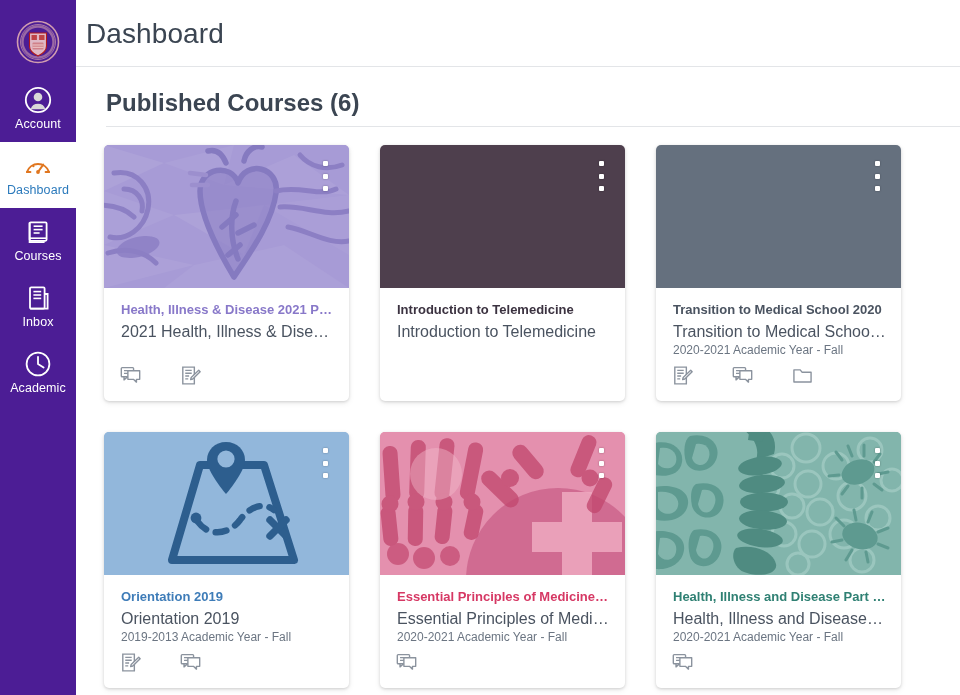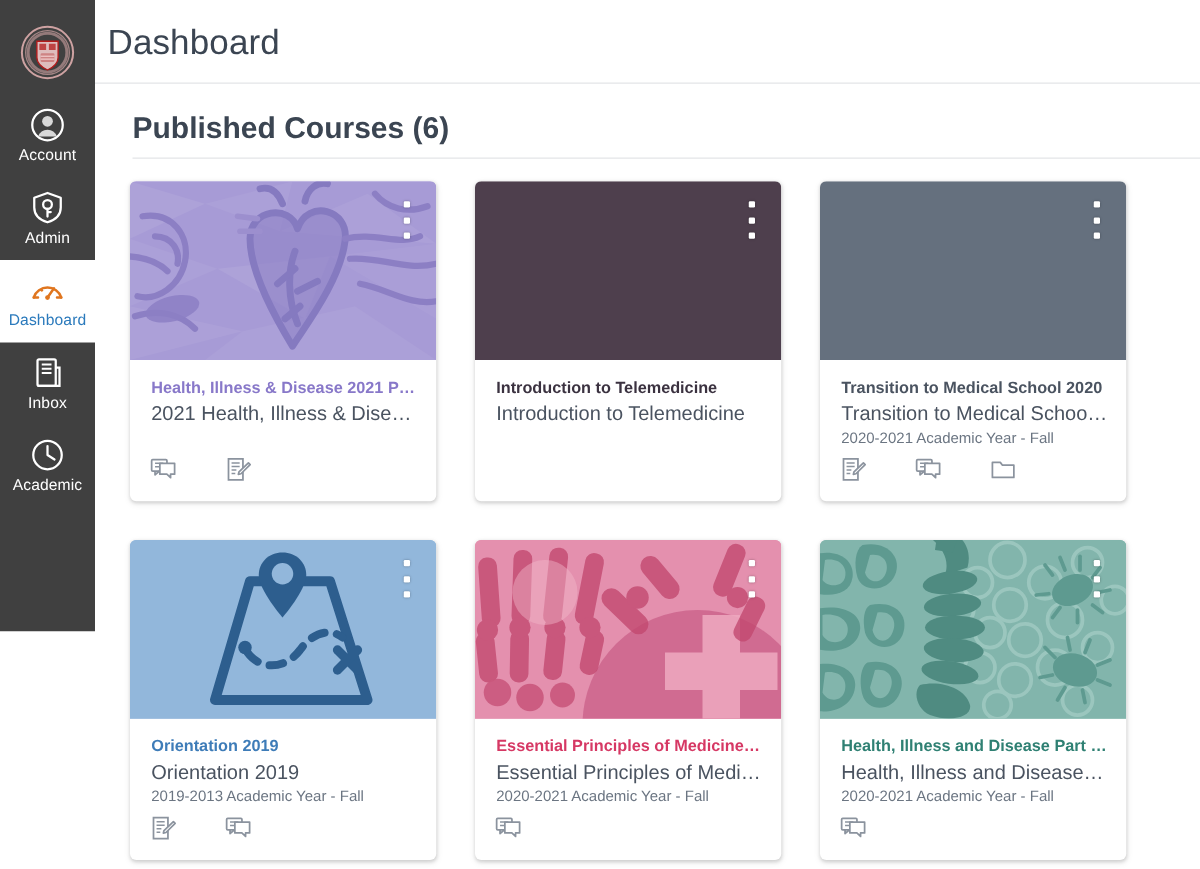--- a/index.html
+++ b/index.html
@@ -10,22 +10,22 @@
     background: #ffffff;
     font-family: "Liberation Sans", sans-serif;
     -webkit-font-smoothing: antialiased;
   }
 
   
   #app { display: flex; width: 960px; height: 695px; }
 
   
   #sidebar {
-    width: 76px; min-width: 76px; height: 505px;
-    background: #404040;
+    width: 76px; min-width: 76px; height: 695px;
+    background: #4c1d95;
     display: flex; flex-direction: column; align-items: center;
     padding-top: 8px;
     position: relative; z-index: 5;
   }
   .logo-wrap {
     width: 76px; height: 68px;
     display: flex; align-items: center; justify-content: center;
   }
   .nav-item {
     width: 76px; min-height: 66px;
@@ -180,44 +180,47 @@
       <span class="nav-icon">
         <svg viewBox="0 0 28 28" width="28" height="28" aria-hidden="true">
           <circle cx="14" cy="14" r="12.2" fill="none" stroke="#fff" stroke-width="1.8"></circle>
           <circle cx="14" cy="11" r="4.3" fill="#D8D8D8"></circle>
           <path d="M6.6 23.2 a7.8 7.8 0 0 1 14.8 0 z" fill="#D8D8D8"></path>
         </svg>
       </span>
       <span class="nav-label">Account</span>
     </a>
 
-    <a class="nav-item" href="#">
-      <span class="nav-icon">
-        <svg viewBox="0 0 28 28" width="28" height="28" aria-hidden="true">
-          <path d="M14 2.4 L24.6 6.2 V14 c0 6.2 -4.4 10 -10.6 11.8 C7.8 24 3.4 20.2 3.4 14 V6.2 Z" fill="none" stroke="#fff" stroke-width="1.8" stroke-linejoin="round"></path>
-          <circle cx="14" cy="11.6" r="3.5" fill="none" stroke="#fff" stroke-width="1.8"></circle>
-          <path d="M14 15.1 L14 21.2 M14 17.6 L16.6 17.6" fill="none" stroke="#fff" stroke-width="1.8" stroke-linecap="round"></path>
-        </svg>
-      </span>
-      <span class="nav-label">Admin</span>
-    </a>
 
     <a class="nav-item active" href="#">
       <span class="nav-icon">
         <svg viewBox="0 0 28 28" width="28" height="28" aria-hidden="true">
           <path d="M3 20 A11.6 11.6 0 0 1 25 20" fill="none" stroke="#E0761F" stroke-width="2" stroke-linecap="round"></path>
           <path d="M3 20 L6.4 20 M25 20 L21.6 20" stroke="#E0761F" stroke-width="2" stroke-linecap="round"></path>
           <circle cx="14" cy="20" r="1.9" fill="#E0761F"></circle>
           <path d="M14 20 L19.2 12.6" stroke="#E0761F" stroke-width="2" stroke-linecap="round"></path>
           <circle cx="9.4" cy="14.2" r="1.1" fill="#E0761F"></circle>
         </svg>
       </span>
       <span class="nav-label">Dashboard</span>
     </a>
 
+    <a class="nav-item" href="#">
+      <span class="nav-icon">
+        <svg viewBox="0 0 28 28" width="28" height="28" aria-hidden="true">
+          <rect x="5.6" y="4.4" width="17" height="18.4" rx="1.2" fill="none" stroke="#fff" stroke-width="1.8"></rect>
+          <line x1="5.6" y1="20.2" x2="22.6" y2="20.2" stroke="#fff" stroke-width="1.6"></line>
+          <line x1="9.6" y1="8.2" x2="18.6" y2="8.2" stroke="#fff" stroke-width="1.6"></line>
+          <line x1="9.6" y1="11.6" x2="18.6" y2="11.6" stroke="#fff" stroke-width="1.6"></line>
+          <line x1="9.6" y1="15" x2="15.6" y2="15" stroke="#fff" stroke-width="1.6"></line>
+          <path d="M5.6 4.4 L5.6 24.2 L20.6 24.2" fill="none" stroke="#fff" stroke-width="1.8"></path>
+        </svg>
+      </span>
+      <span class="nav-label">Courses</span>
+    </a>
 
 
     <a class="nav-item" href="#">
       <span class="nav-icon">
         <svg viewBox="0 0 28 28" width="28" height="28" aria-hidden="true">
           <rect x="6" y="3.4" width="14.6" height="21.2" rx="1.2" fill="none" stroke="#fff" stroke-width="1.8"></rect>
           <line x1="9.4" y1="7.6" x2="17.2" y2="7.6" stroke="#fff" stroke-width="1.6"></line>
           <line x1="9.4" y1="11" x2="17.2" y2="11" stroke="#fff" stroke-width="1.6"></line>
           <line x1="9.4" y1="14.4" x2="17.2" y2="14.4" stroke="#fff" stroke-width="1.6"></line>
           <path d="M20.6 10 L23.6 10 L23.6 24.6 L6 24.6" fill="none" stroke="#fff" stroke-width="1.8"></path>

